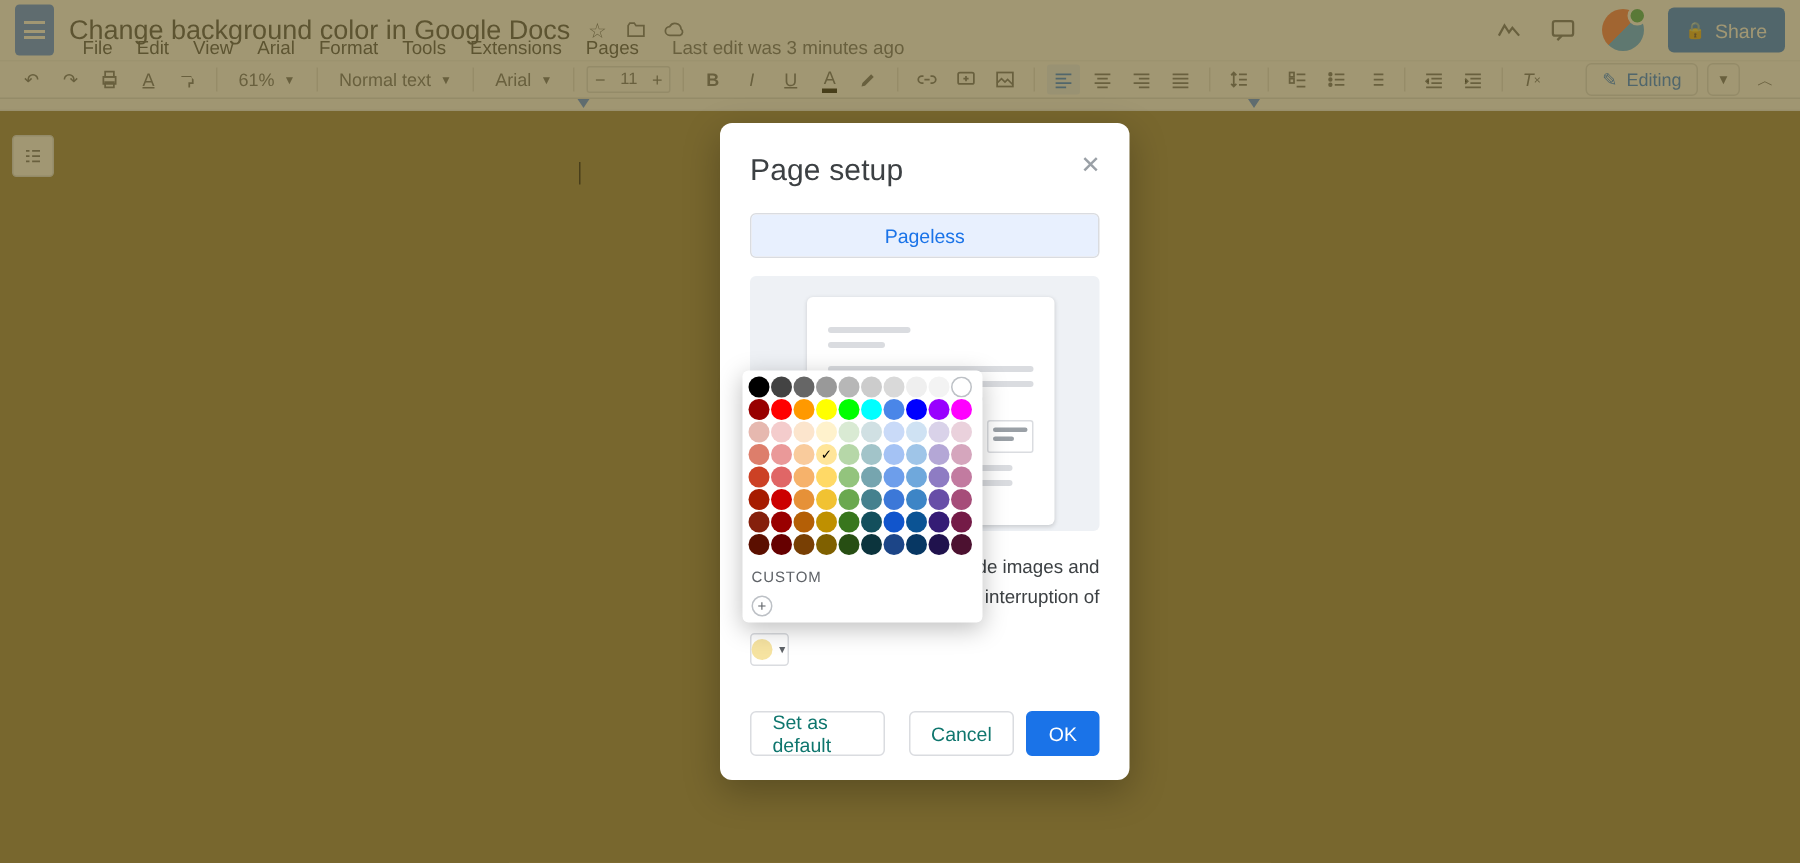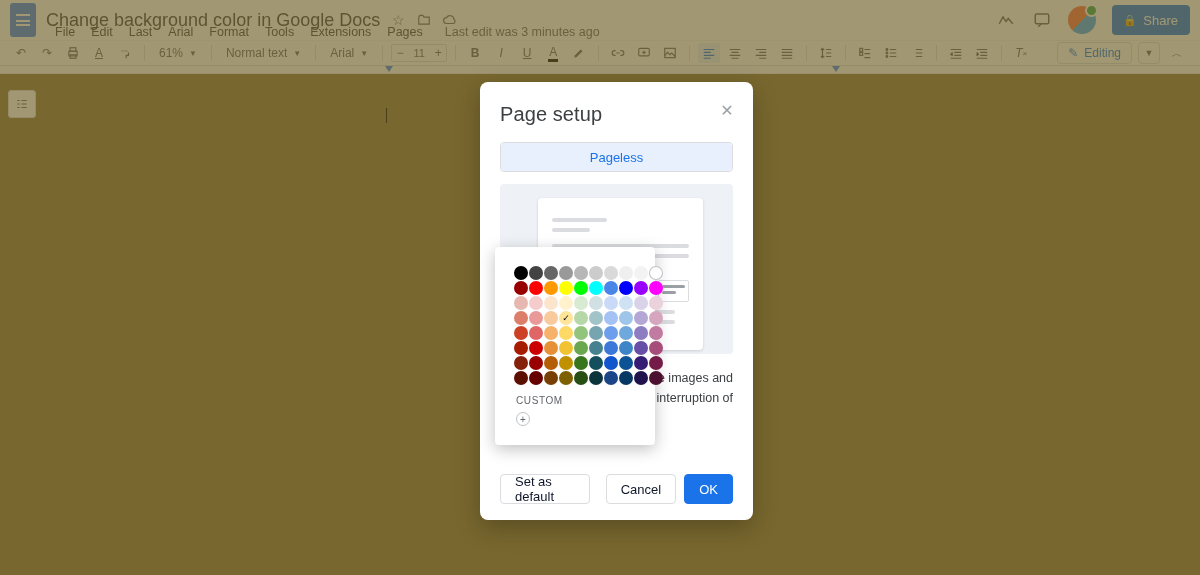--- a/index.html
+++ b/index.html
@@ -78,26 +78,26 @@
 .paper .more .ln { width: 90%; }
 
 .desc { font-size: 12.5px; color: #3c4043; line-height: 1.6; margin-top: 14px; }
 
 .swatch-btn { margin-top: 14px; width: 26px; height: 22px; border: 1px solid #dadce0; border-radius: 3px; display: flex; align-items: center; justify-content: center; gap: 3px; cursor: pointer; background: #fff; }
 .swatch-btn .sw { width: 14px; height: 14px; border-radius: 50%; }
 .swatch-btn .caret { font-size: 7px; color: #5f6368; }
 
 .dialog-actions { display: flex; gap: 8px; margin-top: 30px; align-items: center; }
 .btn { height: 30px; padding: 0 14px; border-radius: 4px; font-size: 13px; cursor: pointer; display: inline-flex; align-items: center; justify-content: center; }
-.btn-outline { border: 1px solid #dadce0; color: #0f172a; background: #fff; }
+.btn-outline { border: 1px solid #dadce0; color: #0f766e; background: #fff; }
 .btn-primary { border: 1px solid #1a73e8; background: #1a73e8; color: #fff; }
 .spacer { flex: 1; }
 
 
-.picker { position: absolute; left: 495px; top: 247px; width: 160px; background: #fff; border-radius: 4px; box-shadow: 0 4px 16px rgba(0,0,0,.25); padding: 19px; z-index: 20; }
+.picker { position: absolute; left: 495px; top: 247px; width: 160px; background: #fff; border-radius: 4px; box-shadow: 0 4px 16px rgba(0,0,0,.25); padding: 4px; z-index: 20; }
 .picker .grid { display: grid; grid-template-columns: repeat(10, 14px); gap: 1px 1px; }
 .picker .cell { width: 14px; height: 14px; border-radius: 50%; cursor: pointer; position: relative; }
 .picker .cell.hollow { box-shadow: inset 0 0 0 1px #bdc1c6; background: #fff !important; }
 .picker .cell.checked::after { content: "✓"; position: absolute; inset: 0; display: flex; align-items: center; justify-content: center; font-size: 9px; color: #000; }
 .picker .custom-label { font-size: 10px; letter-spacing: .6px; color: #5f6368; margin: 10px 0 6px 2px; }
 .picker .add { width: 14px; height: 14px; border: 1px solid #bdc1c6; border-radius: 50%; display: flex; align-items: center; justify-content: center; font-size: 10px; color: #5f6368; cursor: pointer; margin-left: 2px; }
 
 
 svg { display: block; }
 </style>
@@ -141,21 +141,21 @@
       <button class="share-btn">
         <span class="lock">🔒</span>
         <span>Share</span>
       </button>
     </div>
   </div>
 
   <div class="menu-bar">
     <span>File</span>
     <span>Edit</span>
-    <span>Last</span>
+    <span>View</span>
     <span>Arial</span>
     <span>Format</span>
     <span>Tools</span>
     <span>Extensions</span>
     <span>Pages</span>
     <span class="last-edit">Last edit was 3 minutes ago</span>
   </div>
 
   <div class="toolbar">
     <span class="tbtn">↶</span>

